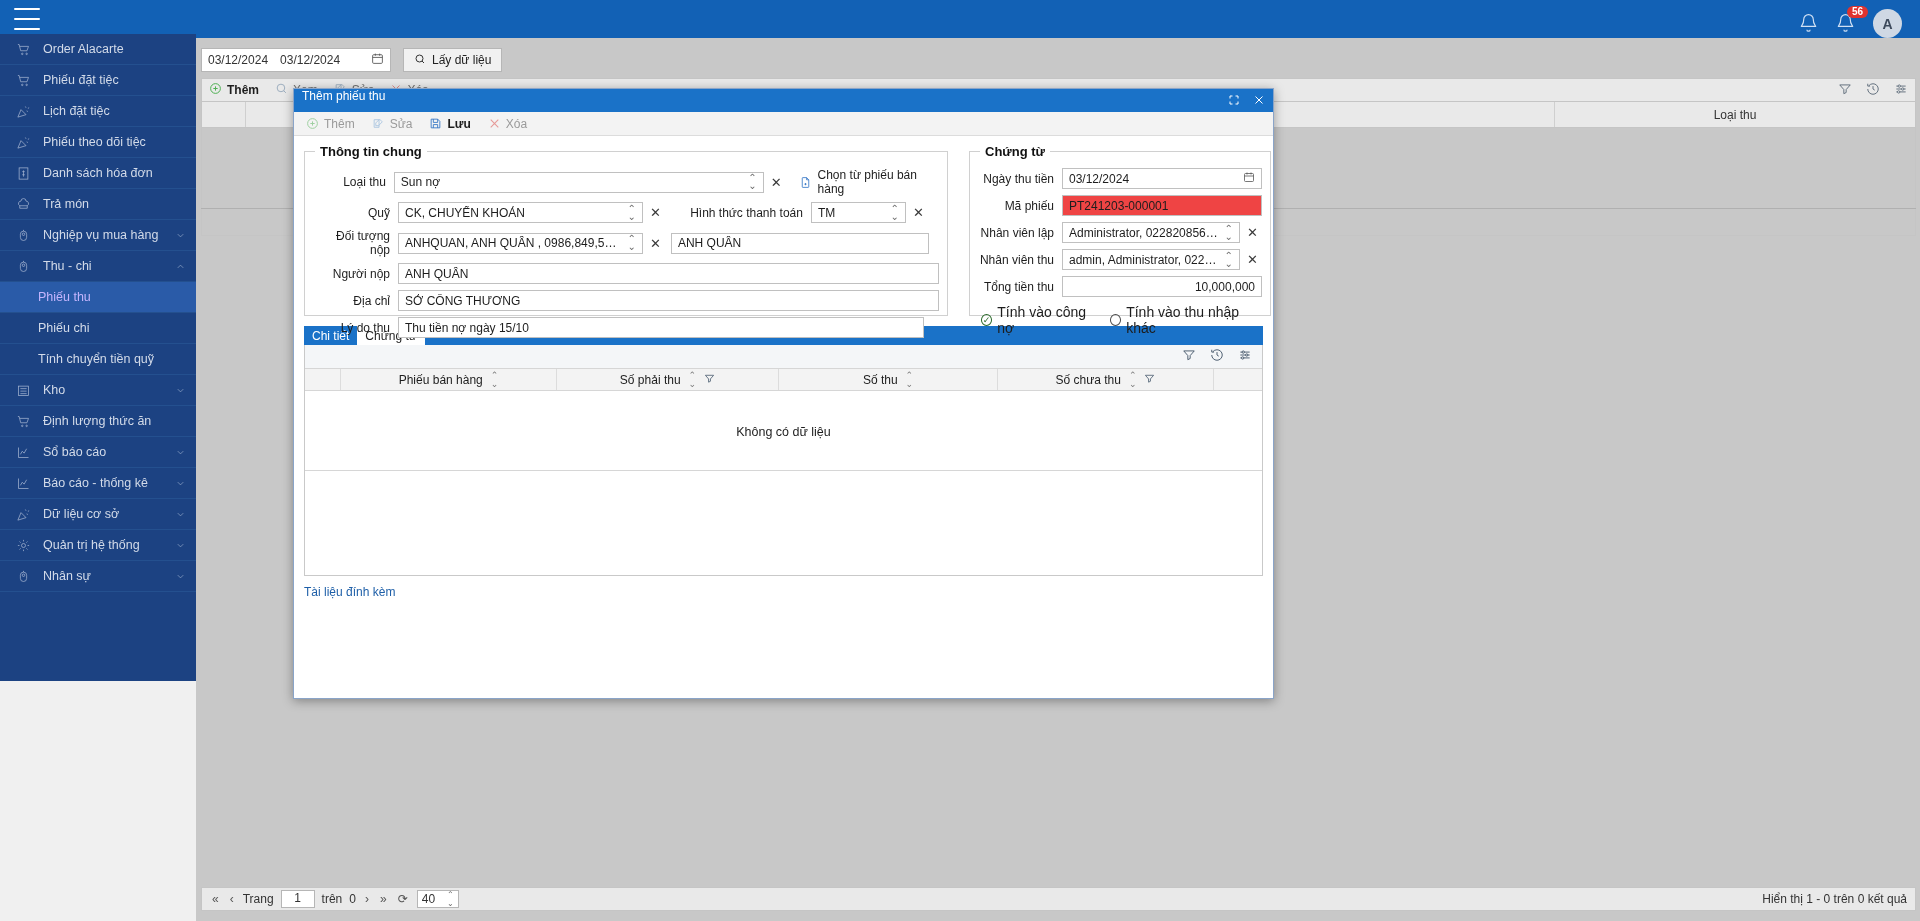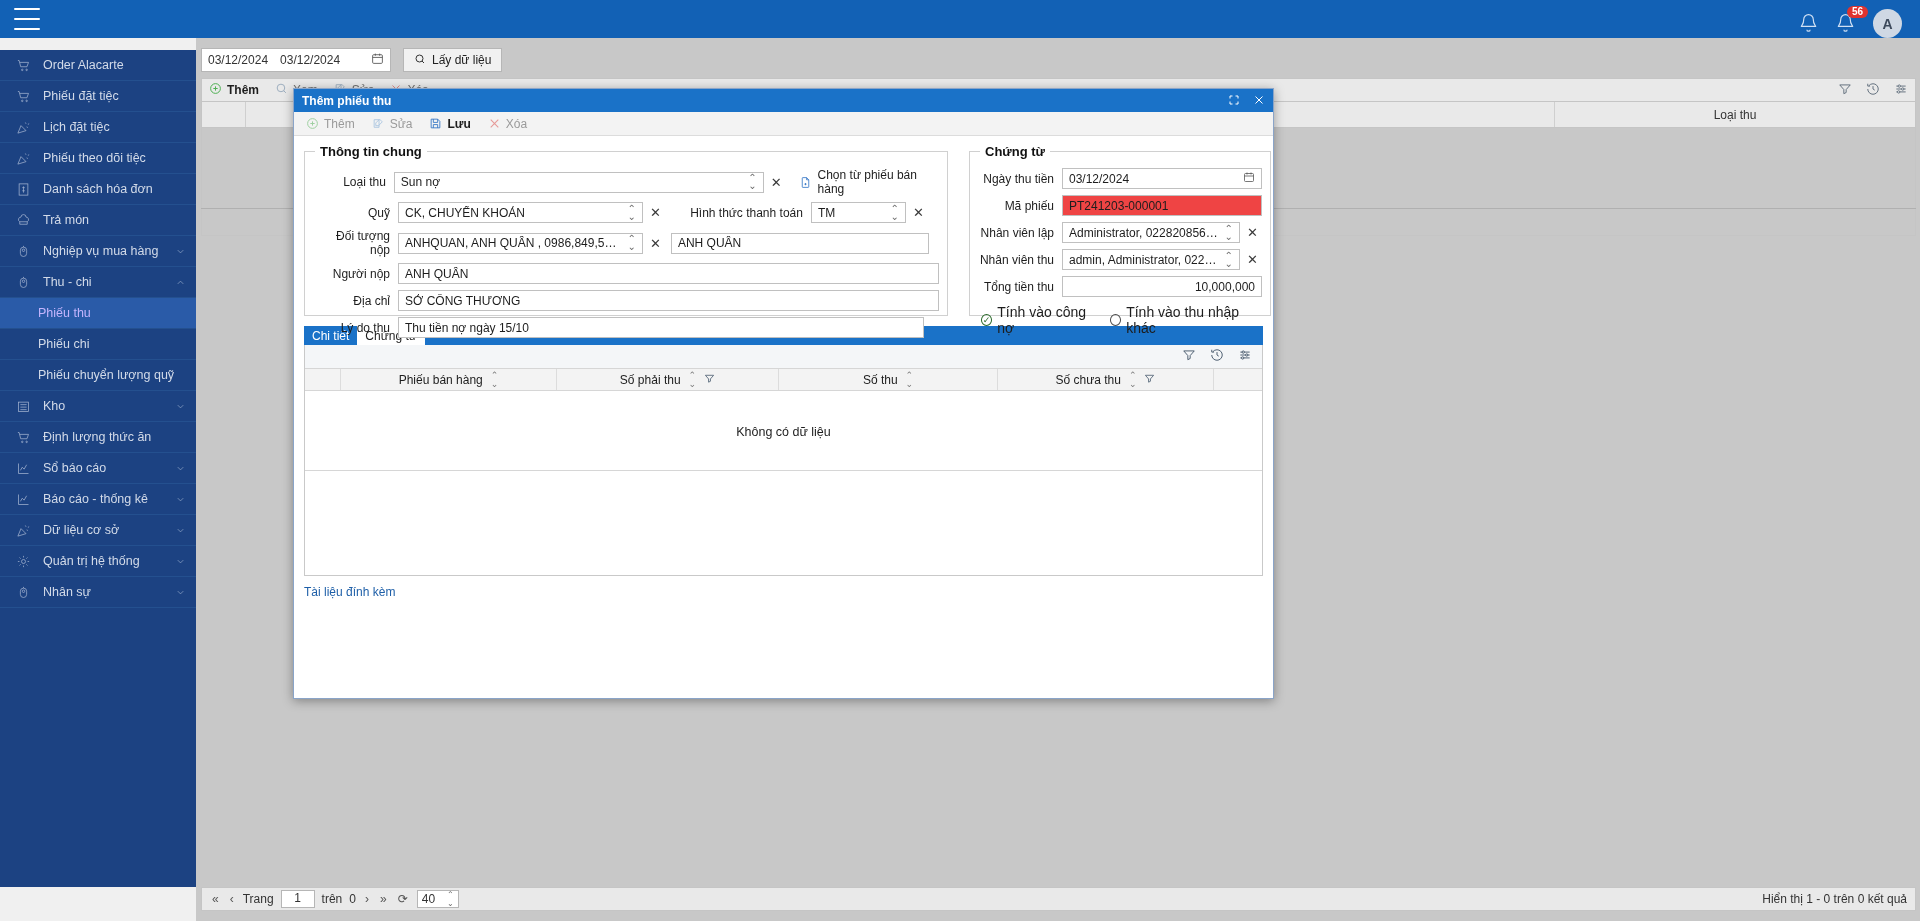--- a/index.html
+++ b/index.html
@@ -28,21 +28,21 @@
     border-radius: 9px; padding: 1px 5px; min-width: 20px; text-align: center;
   }
   .avatar {
     width: 29px; height: 29px; border-radius: 50%;
     background: #cfd8e4; color: #3d4a5c; font-size: 14px; font-weight: bold;
     display: flex; align-items: center; justify-content: center;
   }
 
   
   .sidebar {
-    position: absolute; left: 0; top: 50px; width: 196px; height: 837px;
+    position: absolute; left: 0; top: 34px; width: 196px; height: 647px;
     background: #1c4282; overflow: hidden;
   }
   .nav-item {
     display: flex; align-items: center; height: 31px;
     padding: 0 10px 0 14px; color: #d3dbe9; font-size: 12.5px;
     border-bottom: 1px solid #24508f; cursor: pointer; position: relative;
   }
   .nav-item.active { background: #2a5ba8; color: #c4b5fd; }
   .nav-item.sub { padding-left: 38px; font-size: 12.5px; }
   .nav-ico { width: 19px; height: 17px; margin-right: 10px; flex: 0 0 19px;
@@ -96,22 +96,22 @@
   .pg-sel { width: 42px; height: 18px; border: 1px solid #b6b6b6; background: #fff;
             display: flex; align-items: center; padding: 0 4px; font-size: 12px; }
   .pager-right { margin-left: auto; font-size: 12px; color: #333; }
 
   
   .modal {
     position: absolute; left: 293px; top: 88px; width: 981px; height: 611px;
     background: #ffffff; border: 1px solid #8aa4c8; box-shadow: 0 2px 10px rgba(0,0,0,.35);
   }
   .modal-title {
-    height: 23px; background: #1a72c8; color: #fff; display: flex; align-items: center;
-    padding: 0 8px; font-size: 12px; font-weight: bold;
+    height: 23px; background: #1a72c8; color: #fff; display: flex; 
+    padding: 0 8px; font-size: 12px; font-weight: normal;
   }
   .modal-title .mt-right { margin-left: auto; display: flex; gap: 13px; align-items: center; }
   .mt-btn { color: #fff; font-size: 13px; cursor: pointer; line-height: 1; }
   .modal-toolbar {
     height: 24px; background: #f3f3f3; border-bottom: 1px solid #dcdcdc;
     display: flex; align-items: center; gap: 17px; padding: 0 12px; font-size: 12px;
   }
   .mtb { display: flex; align-items: center; gap: 5px; color: #9a9a9a; cursor: pointer; }
   .mtb.enabled { color: #1d1d1d; }
   .mtb svg { width: 13px; height: 13px; }
@@ -283,21 +283,21 @@
             <path d="M6 15l6-6 6 6"></path>
           </svg></span>
       </div>
       <div class="nav-item active sub">
         <span class="nav-label">Phiếu thu</span>
       </div>
       <div class="nav-item sub">
         <span class="nav-label">Phiếu chi</span>
       </div>
       <div class="nav-item sub">
-        <span class="nav-label">Phiếu chuyển lượng quỹ</span>
+        <span class="nav-label">Tính chuyển tiền quỹ</span>
       </div>
       <div class="nav-item">
         <span class="nav-ico">
           <svg viewBox="0 0 24 24">
             <rect x="4" y="5" width="16" height="15"></rect>
             <path d="M7 9h10M7 13h10M7 17h10"></path>
           </svg>
         </span>
         <span class="nav-label">Kho</span>
         <span class="chev"><svg viewBox="0 0 24 24">

